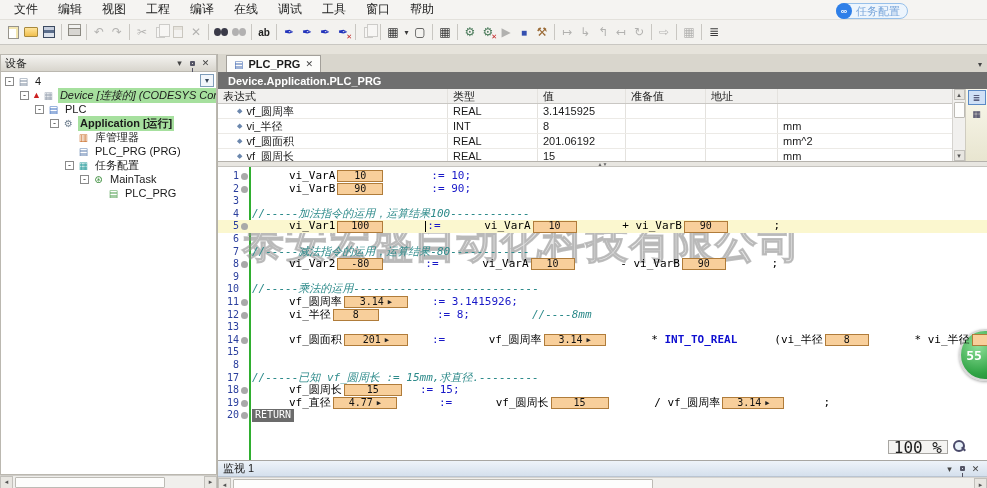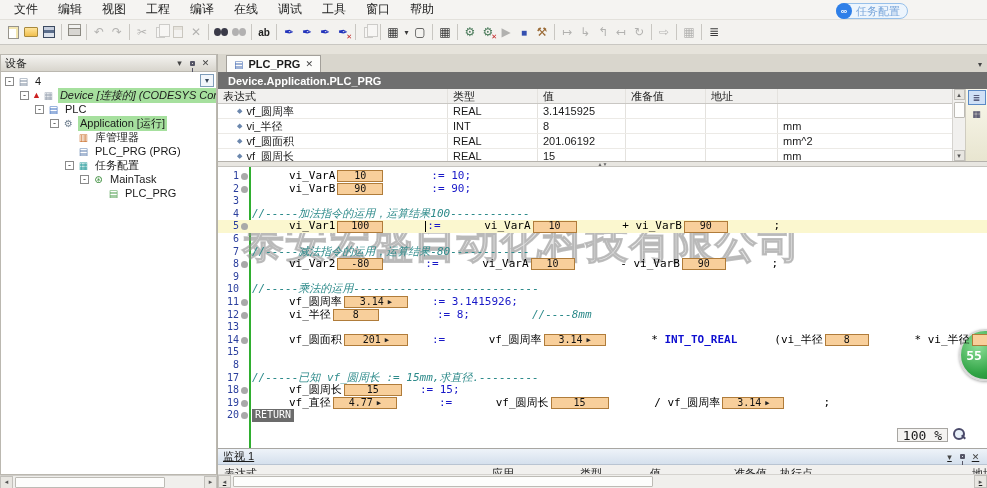--- a/index.html
+++ b/index.html
@@ -40,21 +40,21 @@
   .lp-title { flex:1; }
   .wicon { width:13px; height:12px; display:flex; align-items:center; justify-content:center; font-size:9px; color:#444; }
   .pin { width:5px; height:5px; border:2px solid #556; border-radius:1px; position:relative; margin:0 4px; }
   .pin::after { content:""; position:absolute; left:0px; top:5px; width:1px; height:4px; background:#556; }
   .lp-tree { flex:1; background:#fff; border:1px solid #bbb8b0; border-top:none; position:relative; overflow:hidden; padding-top:2px; font-size:11px; }
   .tree-row { height:14px; display:flex; align-items:center; white-space:nowrap; }
   .exp { width:9px; height:9px; border:1px solid #8a8a8a; background:#fff; font-size:9px; line-height:7px; text-align:center; color:#333; margin-right:3px; flex:none; }
   .tree-ic { width:13px; height:12px; margin-right:3px; display:flex; align-items:center; justify-content:center; font-size:10px; flex:none; }
   .tree-label { padding:0 2px; }
   .tree-label.hl { background:#a6e09e; }
-  .tree-label.b { font-weight:normal; }
+  .tree-label.b { font-weight:bold; }
   .tree-label.i { font-style:italic; }
   .warn { color:#cc2020; font-size:9px; margin-right:1px; }
   .tree-combo { position:absolute; top:2px; right:2px; width:14px; height:13px; border:1px solid #7f9db9; background:#f2f6fb; font-size:8px; display:flex; align-items:center; justify-content:center; color:#345; }
   .hscroll { height:13px; background:#f0efec; border-top:1px solid #cfcdc8; display:flex; align-items:center; }
   .sc-btn { width:13px; height:13px; background:#e8e6e1; border:1px solid #c2c0bb; font-size:7px; display:flex; align-items:center; justify-content:center; color:#555; flex:none; }
   .sc-thumb { height:11px; background:#fdfdfc; border:1px solid #bdbbb5; border-radius:1px; }
 
   .main { flex:1; display:flex; flex-direction:column; min-width:0; }
   .tabstrip { height:18px; background:#d9d6cd; display:flex; align-items:flex-end; padding-left:8px; position:relative; }
   .tab { height:17px; background:#fdfdfb; border:1px solid #a3a09a; border-bottom:none; display:flex; align-items:center; padding:0 7px; gap:5px; font-size:11px; font-weight:bold; }
@@ -87,29 +87,29 @@
   .ln { position:absolute; left:0; width:21px; text-align:right; color:#2b3f9e; font-size:10px; font-family:"DejaVu Sans Mono",monospace; }
   .bullet { position:absolute; left:23px; top:3px; width:7px; height:7px; border-radius:50%; background:#a9a9a9; }
   .seg-p { color:#000;margin-left:37px; } .seg-num { color:#1919c8; } .seg-cmt { color:#2e8b8b; font-style:italic; } .seg-kw { color:#0f0fd0; font-weight:bold; }
   .vbox { display:inline-flex; align-items:center; justify-content:center; background:#f8cf9b; border:1px solid #b07c3a; height:12px; font-size:10px; color:#111; margin:0 2px; flex:none; }
   .vbox .arr { margin-left:4px; font-size:7px; color:#222; }
   .caret { display:inline-block; width:1px; height:11px; background:#000; margin-right:1px; }
   .retbox { background:#6b6b6b; color:#fff; padding:0 3px; font-size:10px; }
   .pad { display:inline-block; height:1px; flex:none; }
   .wm { position:absolute; left:24px; top:48px; font-size:42px; font-weight:bold; white-space:nowrap; color:rgba(175,175,175,0.30); -webkit-text-stroke:1px rgba(140,140,140,0.5); pointer-events:none; letter-spacing:1px; }
   .zoomctl { position:absolute; right:20px; bottom:6px; display:flex; align-items:center; gap:4px; }
-  .zoombox { border:1px solid #a8a6a2; background:#f4f3f1; font-size:13px; padding:0 5px; height:14px; line-height:13px; }
+  .zoombox { border:1px solid #a8a6a2; background:#f4f3f1; font-size:16px; padding:0 5px; height:14px; line-height:13px; }
   .mag { width:15px; height:15px; position:relative; }
   .mag::before { content:""; position:absolute; left:1px; top:1px; width:8px; height:8px; border:2px solid #4a4a6a; border-radius:50%; background:#e8f0f8; }
   .mag::after { content:""; position:absolute; left:9px; top:9px; width:5px; height:2px; background:#4a4a6a; transform:rotate(45deg); }
   .badge { position:absolute; right:-24px; top:162px; width:52px; height:52px; border-radius:50%; border:2px solid #d8d8d8; background:radial-gradient(circle at 35% 30%, #8fe09a, #2fa344 62%, #1f7f33); color:#fff; font-weight:bold; font-size:13px; display:flex; align-items:center; justify-content:center; box-shadow:0 1px 3px rgba(0,0,0,.35); }
   .badge span { margin-right:22px; }
 
   
-  .watch { height:40px; border-top:1px solid #a8a6a2; display:flex; flex-direction:column; background:#84cc16;text-decoration:underline; }
+  .watch { height:28px; border-top:1px solid #a8a6a2; display:flex; flex-direction:column; background:#84cc16; }
   .watch-title { height:16px; background:linear-gradient(#eef3f9,#d5e0ed); border-bottom:1px solid #b9c4d2; display:flex; align-items:center; padding:0 5px; font-size:11px; }
   .watch-title .lp-title { flex:1; }
   .watch-cols { height:15px; background:#f1f0ee; border-bottom:1px solid #d5d3cf; position:relative; font-size:11px; overflow:hidden; }
   .wcol { position:absolute; top:1px; white-space:nowrap; }
 </style>
 </head>
 <body>
 
 <div class="menubar" id="menubar">
     <span class="menu-item">文件</span>

